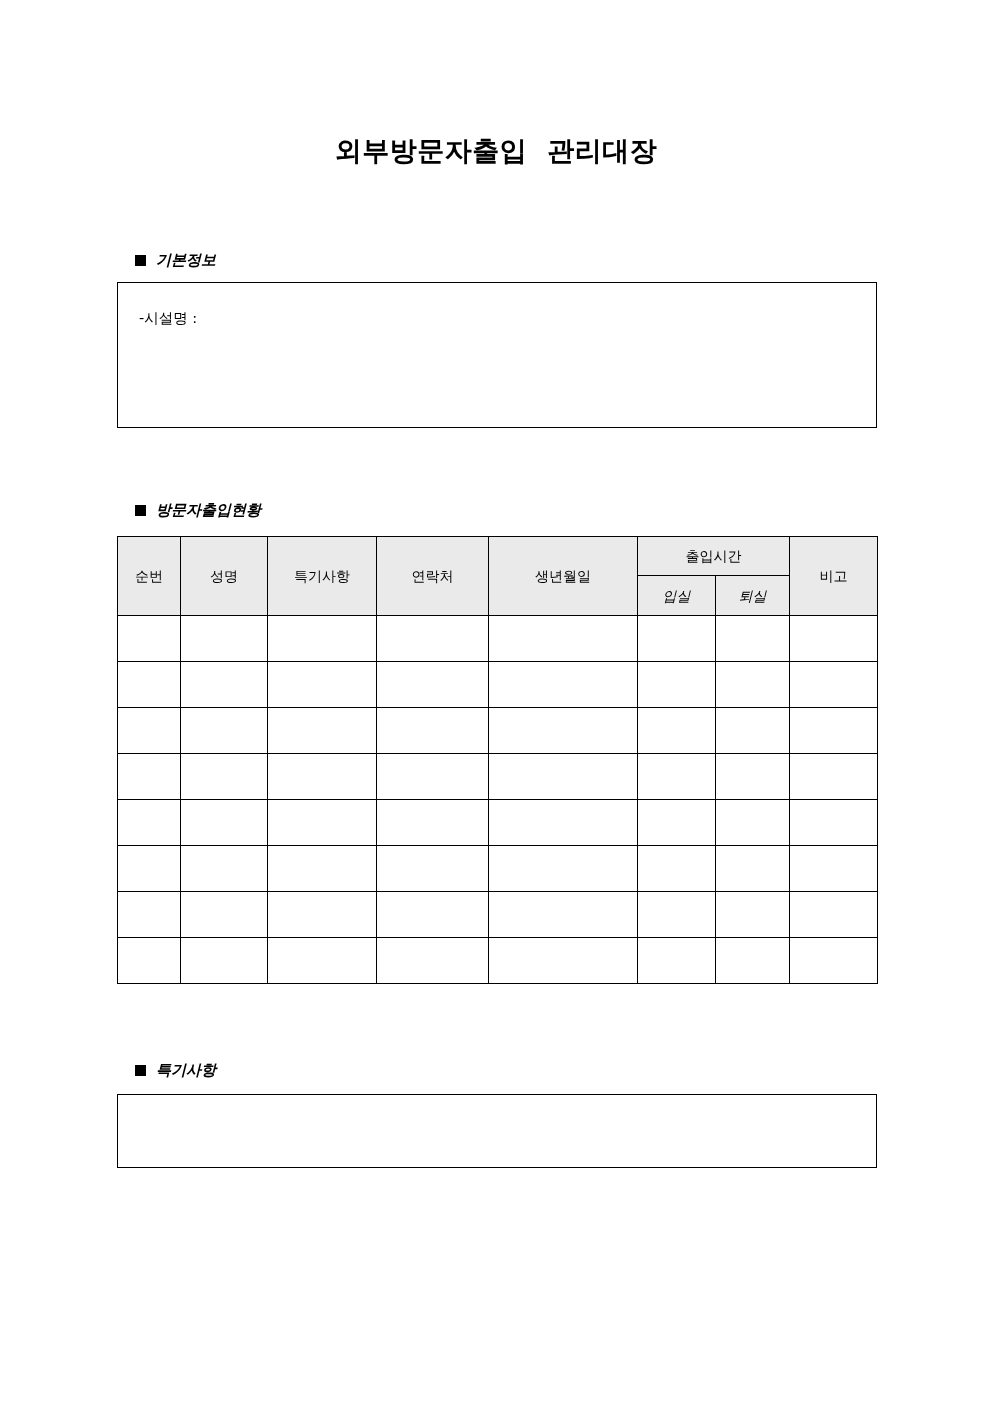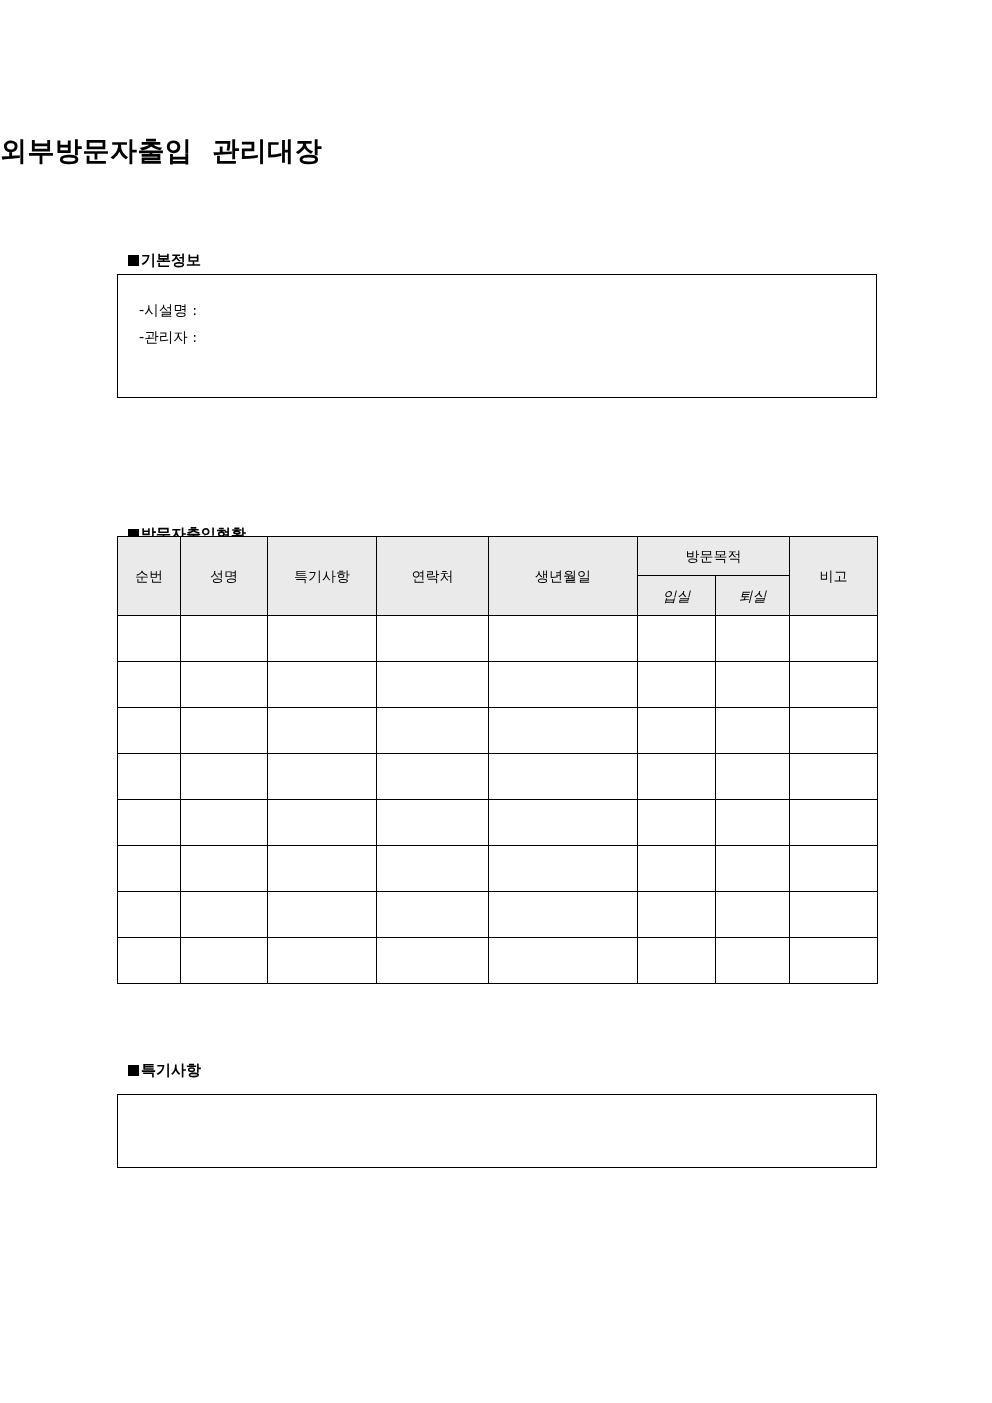--- a/index.html
+++ b/index.html
@@ -23,62 +23,63 @@
     background: #ffffff;
     overflow: hidden;
   }
 
   
   .doc-title {
     position: absolute;
     left: 0;
     top: 133px;
     width: 992px;
-    text-align: left;
+    text-align: center;
     font-size: 27px;
     font-weight: bold;
     letter-spacing: 0.5px;
     line-height: 36px;
     white-space: pre;
   }
 
   
   .section-heading {
     position: absolute;
-    left: 128px;
+    left: 135px;
     display: flex;
     align-items: center;
-    gap: 2px;
+    gap: 10px;
     font-size: 15px;
     font-weight: bold;
     line-height: 22px;
+    font-style: italic;
   }
   .bullet-square {
     display: inline-block;
     width: 11px;
     height: 11px;
     background: #000000;
     flex: 0 0 auto;
   }
   .heading-basic-info { top: 249px; }
-  .heading-visitor-log { top: 499px; margin-top: 24px; }
+  .heading-visitor-log { top: 499px; }
   .heading-remarks { top: 1059px; }
 
   
   .plain-box {
     position: absolute;
     left: 117px;
     width: 760px;
     border: 1px solid #000000;
     box-sizing: border-box;
     background: #ffffff;
   }
   .basic-info-box {
-    top: 274px;
-    height: 124px;
+    top: 282px;
+    height: 146px;
     padding: 22px 12px 0 21px;
   }
   .remarks-box {
     top: 1094px;
     height: 74px;
   }
   .info-line {
     font-size: 14.5px;
     line-height: 27px;
     white-space: pre;
@@ -128,21 +129,20 @@
 
   <div class="doc-title">외부방문자출입  관리대장</div>
 
   <div class="section-heading heading-basic-info">
     <span class="bullet-square"></span>
     <span>기본정보</span>
   </div>
 
   <div class="plain-box basic-info-box">
     <div class="info-line">-시설명 :</div>
-    <div class="info-line">-관리자 :</div>
   </div>
 
   <div class="section-heading heading-visitor-log">
     <span class="bullet-square"></span>
     <span>방문자출입현황</span>
   </div>
 
   <table class="visitor-table">
     <colgroup>
       <col class="col-no">
@@ -154,21 +154,21 @@
       <col class="col-out">
       <col class="col-remark">
     </colgroup>
     <thead>
       <tr>
         <th class="th-tall" rowspan="2">순번</th>
         <th class="th-tall" rowspan="2">성명</th>
         <th class="th-tall" rowspan="2">특기사항</th>
         <th class="th-tall" rowspan="2">연락처</th>
         <th class="th-tall" rowspan="2">생년월일</th>
-        <th class="th-top" colspan="2">방문목적</th>
+        <th class="th-top" colspan="2">출입시간</th>
         <th class="th-tall" rowspan="2">비고</th>
       </tr>
       <tr>
         <th class="th-sub">입실</th>
         <th class="th-sub">퇴실</th>
       </tr>
     </thead>
     <tbody id="visitor-table-body">
         <tr>
           <td></td>

